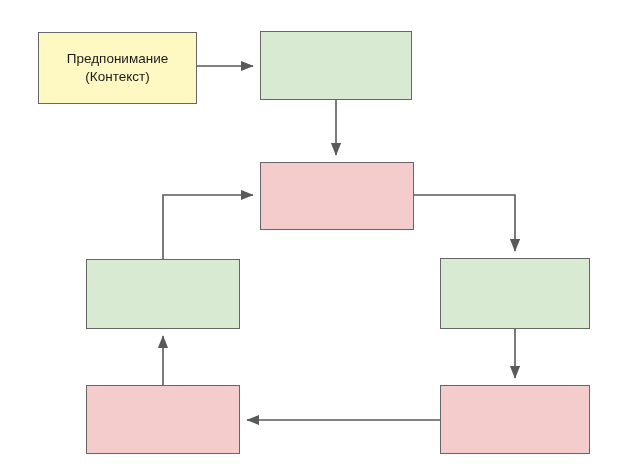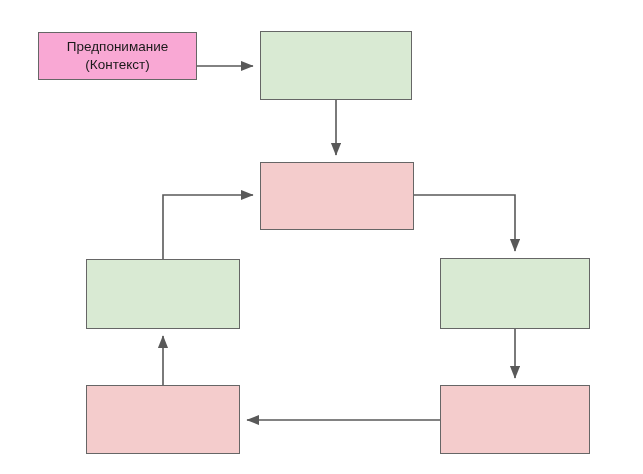--- a/index.html
+++ b/index.html
@@ -58,21 +58,21 @@
         <polyline points="197,66 253,66" fill="none" stroke="#595959" stroke-width="1.6" stroke-linejoin="miter" marker-end="url(#arrowhead)"></polyline>
         <polyline points="336,100 336,155" fill="none" stroke="#595959" stroke-width="1.6" stroke-linejoin="miter" marker-end="url(#arrowhead)"></polyline>
         <polyline points="414,195 515,195 515,251" fill="none" stroke="#595959" stroke-width="1.6" stroke-linejoin="miter" marker-end="url(#arrowhead)"></polyline>
         <polyline points="515,329 515,378" fill="none" stroke="#595959" stroke-width="1.6" stroke-linejoin="miter" marker-end="url(#arrowhead)"></polyline>
         <polyline points="440,420 247,420" fill="none" stroke="#595959" stroke-width="1.6" stroke-linejoin="miter" marker-end="url(#arrowhead)"></polyline>
         <polyline points="163,385 163,336" fill="none" stroke="#595959" stroke-width="1.6" stroke-linejoin="miter" marker-end="url(#arrowhead)"></polyline>
         <polyline points="163,259 163,195 253,195" fill="none" stroke="#595959" stroke-width="1.6" stroke-linejoin="miter" marker-end="url(#arrowhead)"></polyline>
       </g>
   </svg>
 
-  <div class="node" style="left: 38px; top: 32px; width: 159px; height: 48px; background: #f9a8d4; border-color: rgb(102, 102, 102);">
+  <div class="node" style="left: 38px; top: 32px; width: 159px; height: 72px; background: #fef9c3; border-color: rgb(102, 102, 102);">
     <span class="node-label">Предпонимание
 (Контекст)</span>
   </div>
   <div class="node" style="left: 260px; top: 31px; width: 152px; height: 69px; background: rgb(217, 234, 211); border-color: rgb(102, 102, 102);">
     <span class="node-label"></span>
   </div>
   <div class="node" style="left: 260px; top: 162px; width: 154px; height: 68px; background: rgb(244, 204, 204); border-color: rgb(102, 102, 102);">
     <span class="node-label"></span>
   </div>
   <div class="node" style="left: 86px; top: 259px; width: 154px; height: 70px; background: rgb(217, 234, 211); border-color: rgb(102, 102, 102);">

